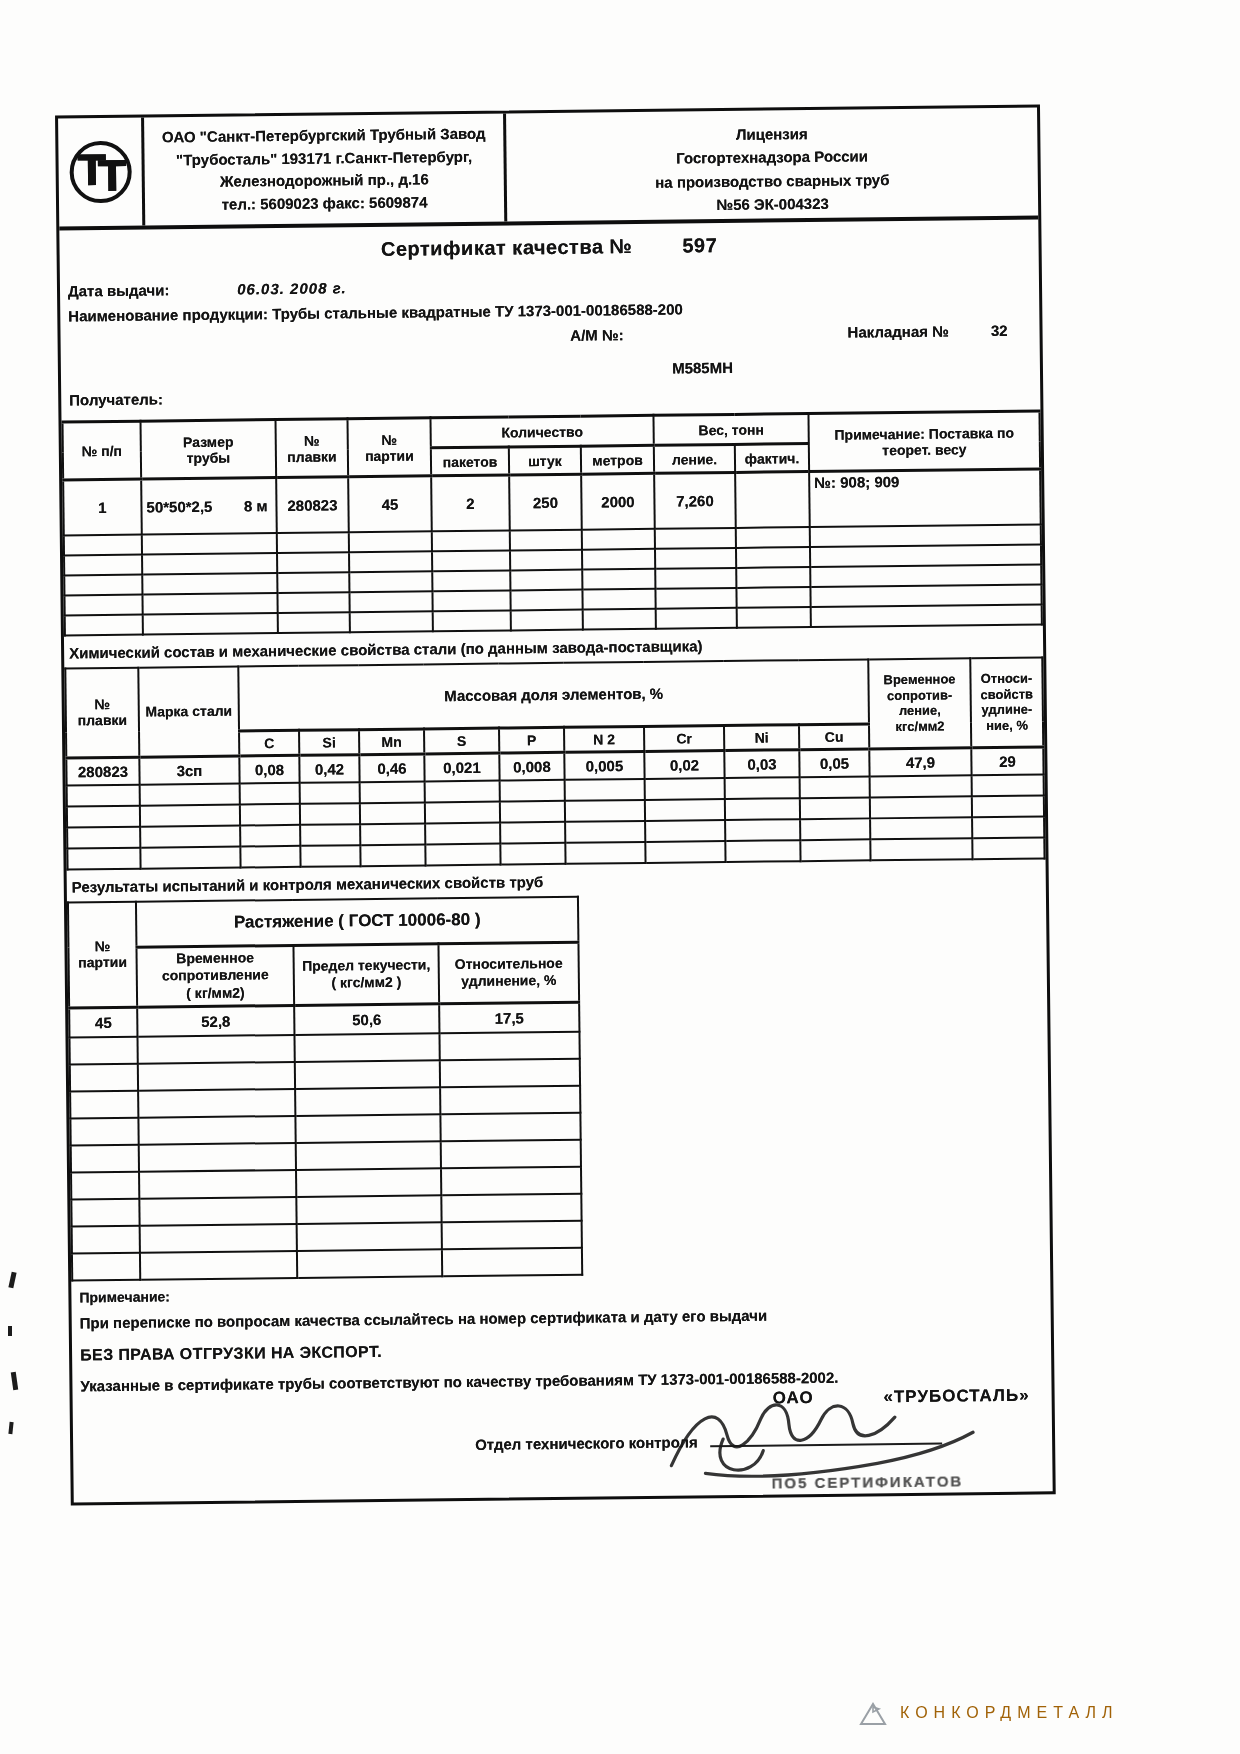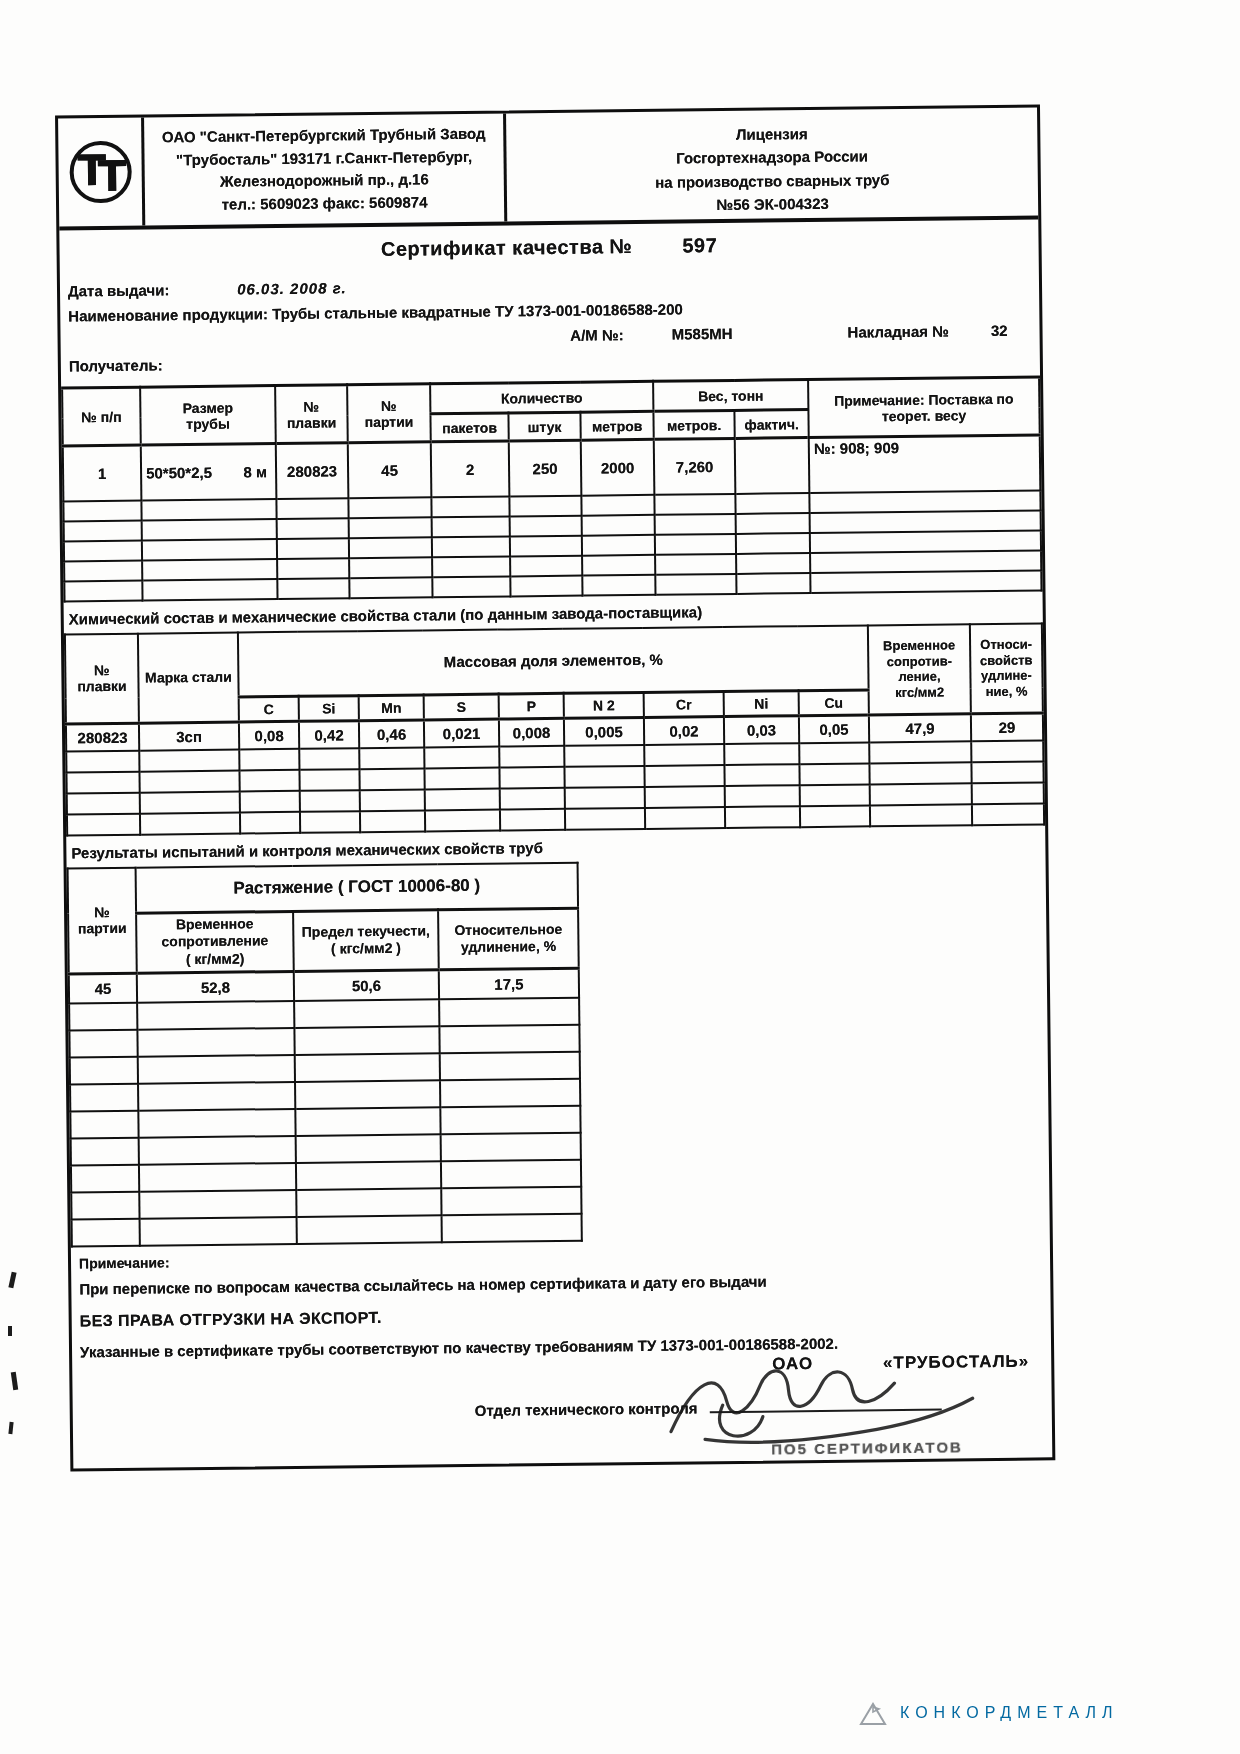--- a/index.html
+++ b/index.html
@@ -20,21 +20,21 @@
   .license-cell { flex: 1; text-align: center; padding-top: 12px; font-size: 15px; line-height: 1.55; }
   
   .title-row { height: 44px; display: flex; align-items: center; justify-content: center; font-size: 20px; letter-spacing: .5px; }
   .cert-no { margin-left: 50px; }
   
   .meta { padding: 0 8px 12px; font-size: 15px; }
   .meta-line { margin-top: 8px; }
   .issue-label { display: inline-block; width: 165px; }
   .issue-val { font-style: italic; letter-spacing: 1px; }
   .am-line { display: flex; justify-content: flex-end; padding-right: 24px; }
-  .am-val { margin-left: 48px; }
+  .am-val { margin-left: 48px; margin-top: 34px; }
   .inv-label { margin-left: 115px; }
   .inv-val { margin-left: 42px; }
   
   table { border-collapse: collapse; table-layout: fixed; font-weight: 700; }
   th, td { border: 2px solid #101010; text-align: center; vertical-align: middle; font-size: 14px; padding: 1px 2px; white-space: pre-line; overflow: hidden; }
   thead th { border-bottom-width: 3px; }
   .t1 { width: 100%; border-top: 3px solid #0e0e0e; }
   .t1 thead tr:first-child th { height: 30px; }
   .t1 thead tr:nth-child(2) th { height: 28px; border-radius: 9px; }
   .t1 .note-h { font-size: 14px; text-align: center; }
@@ -65,21 +65,21 @@
   .note-3 { font-size: 15px; margin-top: 13px; }
   .sign-area { position: relative; height: 108px; }
   .org-line { position: absolute; right: 22px; top: 2px; font-size: 17px; letter-spacing: 1px; }
   .org-name { margin-left: 64px; }
   .dept-line { position: absolute; left: 402px; top: 46px; font-size: 15px; }
   .sig-rule { display: inline-block; width: 232px; border-bottom: 2px solid #1c1c1c; height: 12px; margin-left: 8px; }
   .stamp-fragment { position: absolute; left: 698px; top: 88px; font-size: 15px; letter-spacing: 2px; color: #242424; opacity: .78; filter: blur(.4px); }
   .signature-svg { position: absolute; left: 588px; top: -14px; }
   
   .noise { position: absolute; background: #1c1c1c; }
-  .watermark { position: absolute; left: 858px; top: 1700px; display: flex; align-items: center; gap: 12px; color: #0369a1; }
+  .watermark { position: absolute; left: 858px; top: 1700px; display: flex; align-items: center; gap: 12px; color: #a16207; }
   .watermark-text { font-size: 16px; letter-spacing: 6px; font-weight: 400; }
 </style>
 </head>
 <body>
 
 <div class="page">
 
   <div class="doc">
 
     <div class="header-row">
@@ -148,21 +148,21 @@
 партии</th>
           <th colspan="3">Количество</th>
           <th colspan="2">Вес, тонн</th>
           <th rowspan="2" class="note-h">Примечание: Поставка по
 теорет. весу</th>
         </tr>
         <tr>
           <th>пакетов</th>
           <th>штук</th>
           <th>метров</th>
-          <th>метров.</th>
+          <th>ление.</th>
           <th>фактич.</th>
         </tr>
       </thead>
       <tbody>
         <tr class="data-row">
           <td>1</td>
           <td>
             <div class="size-flex">
               <span>50*50*2,5</span>
               <span>8 м</span>

